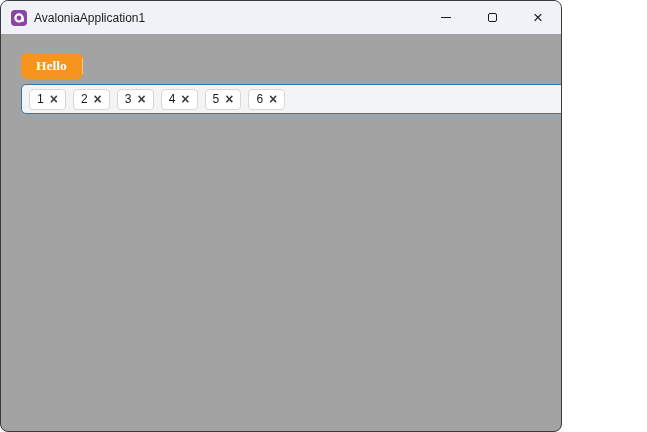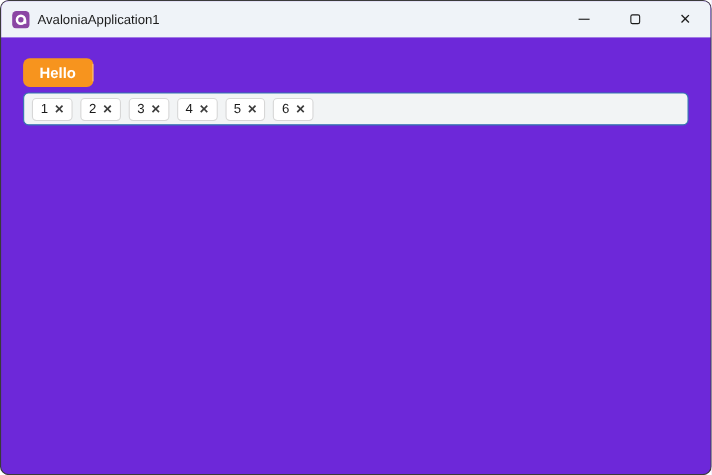--- a/index.html
+++ b/index.html
@@ -5,24 +5,24 @@
   html, body {
     margin: 0;
     padding: 0;
     width: 647px;
     height: 432px;
     font-family: "Liberation Sans", sans-serif;
     background: #ffffff;
   }
   .window {
     position: relative;
-    width: 647px;
+    width: 562px;
     height: 432px;
     box-sizing: border-box;
-    background: #6d28d9;
+    background: #a3a3a3;
     border: 1px solid var(--window-border, #3a3a3a);
     border-radius: 8px;
     overflow: hidden;
   }
   
   .titlebar {
     position: absolute;
     top: 0; left: 0; right: 0;
     height: 33px;
     background: var(--titlebar-bg, #eff3f8);
@@ -87,21 +87,21 @@
     border-radius: 6px;
     display: inline-flex;
     align-items: stretch;
   }
   .tab-btn {
     background: transparent;
     border: none;
     color: #ffffff;
     font-weight: bold;
     font-size: 13.5px;
-    font-family: Liberation Sans, sans-serif;
+    font-family: Liberation Serif, serif;
     padding: 0 15px;
     display: flex;
     align-items: center;
     cursor: default;
   }
   .tab-divider {
     width: 1px;
     background: rgba(255,255,255,0.45);
     margin: 5px 0;
   }

